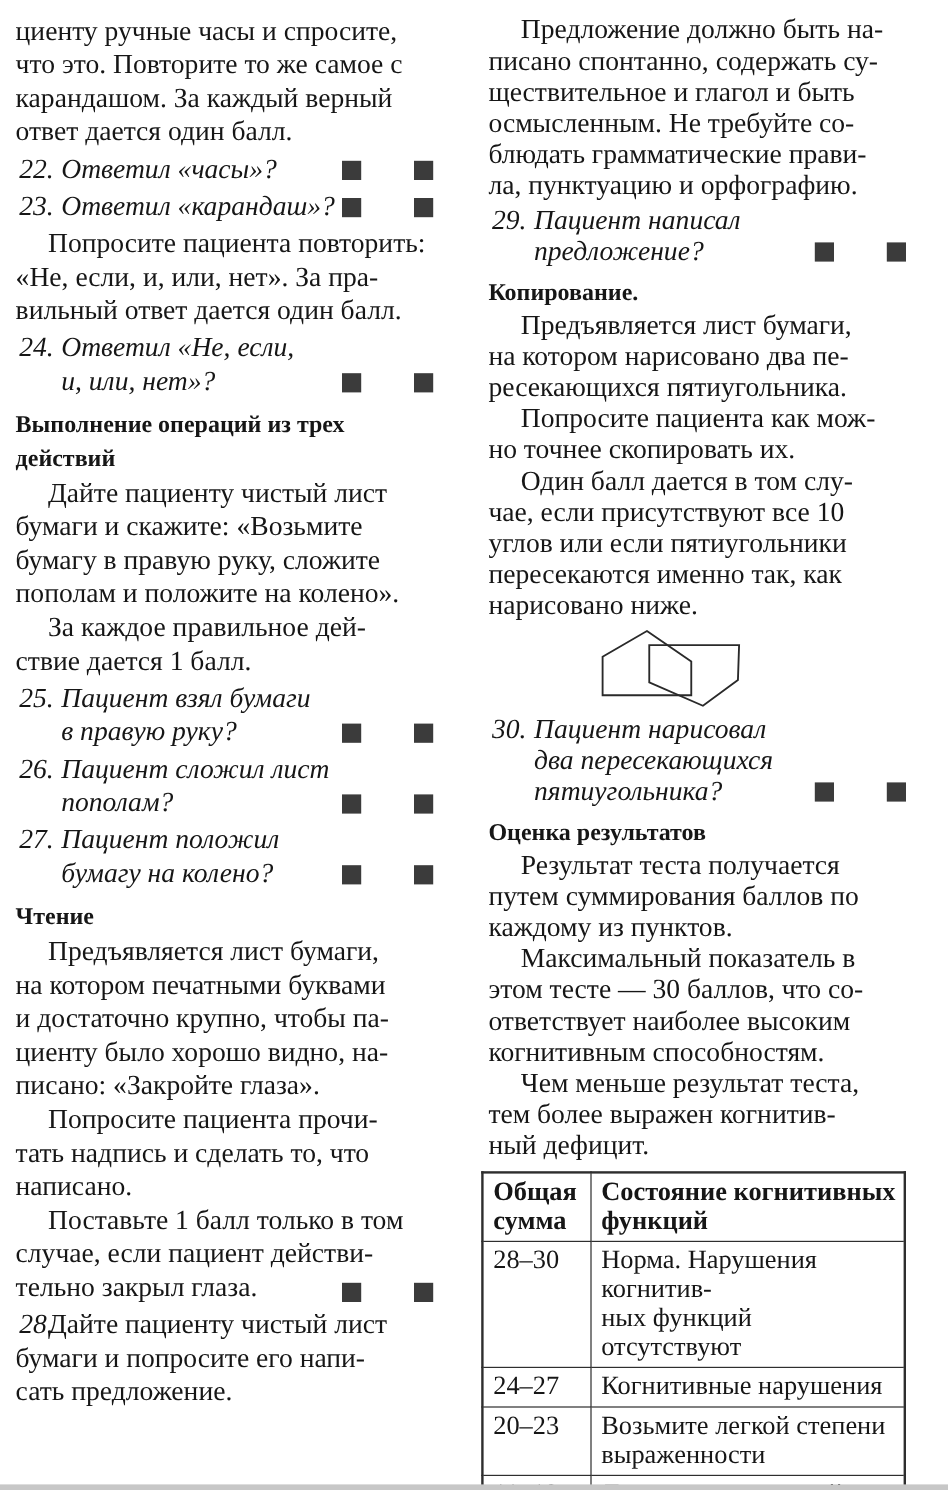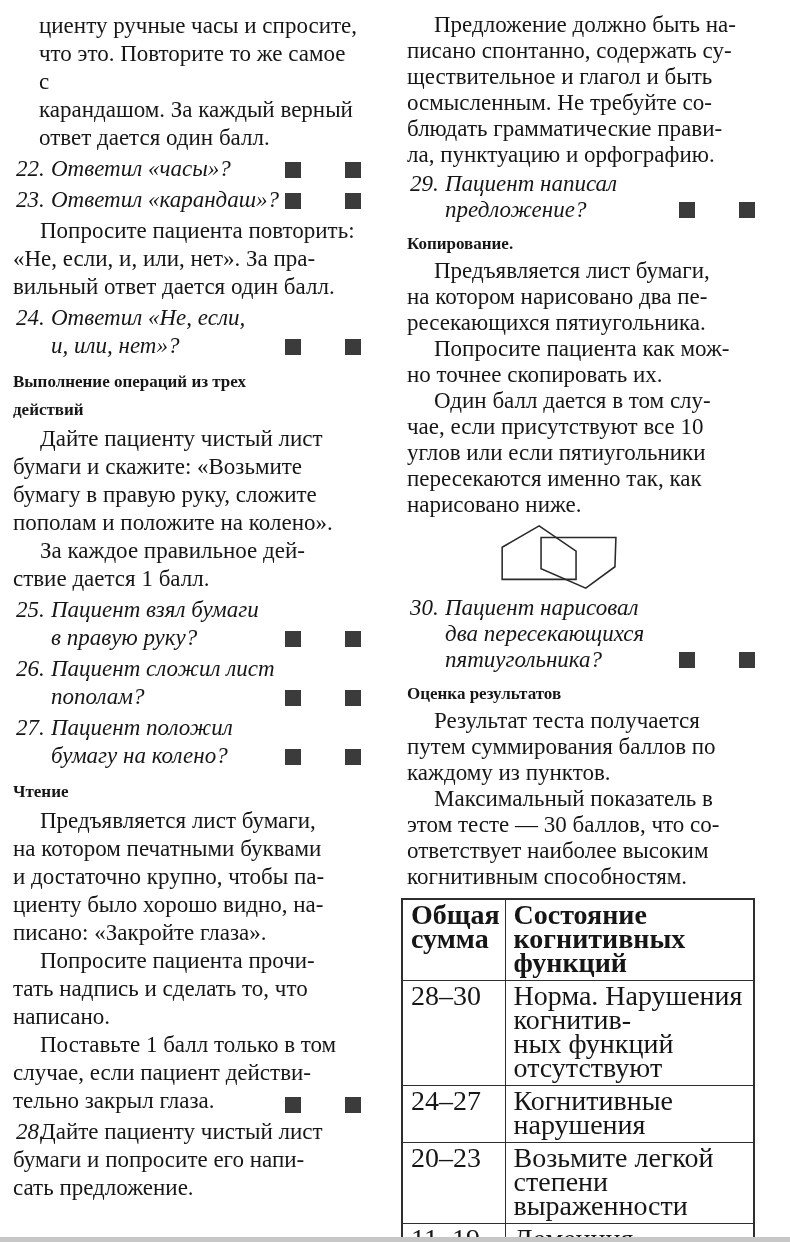--- a/index.html
+++ b/index.html
@@ -7,24 +7,24 @@
     width:790px; height:1242px; background:#ffffff; color:#161616;
     font-family:"Liberation Serif","DejaVu Serif",serif;
     position:relative; overflow:hidden;
   }
   .page { display:flex; padding:12px 37px 0 13px; gap:48px; }
   .col { width:346px; flex:0 0 346px; font-size:23px; }
   .col-left  { line-height:28px; }
   .col-right { line-height:26px; }
 
   .para { white-space:pre-line; text-indent:27px; margin:0; }
-  .para.noindent { text-indent:0;margin-left:26px; }
+  .para.noindent { text-indent:0; }
 
   .heading {
-    font-weight:bold; font-size:17px; white-space:pre-line;
+    font-weight:bold; font-size:20px; white-space:pre-line;
     margin:8px 0 1px 0; line-height:28px;
   }
   .col-right .heading { line-height:26px; }
 
   .item { position:relative; padding-left:35px; margin:3px 3px;font-style:italic; }
   .item .num { position:absolute; left:0; top:0; }
   .item .itext { white-space:pre-line; }
   .sq {
     position:absolute; width:16px; height:16px; background:#3b3b3b;
     bottom:5px; display:block;
@@ -33,21 +33,21 @@
   .sq2 { left:329px; }
 
   .figure-wrap { margin:4px 0 2px 86px; height:70px; }
 
   .rtable {
     border-collapse:collapse; width:354px; margin:8px 0 0 -6px;
     border:2.5px solid #2e2e2e;
   }
   .rtable th, .rtable td {
     border:1.6px solid #2e2e2e; vertical-align:top; white-space:pre-line;
-    font-size:28px; line-height:24px; padding:3px 5px 5px 8px;margin-left:24px;
+    font-size:22px; line-height:24px; padding:3px 5px 5px 8px;margin-left:24px;
   }
   .rtable th { font-weight:bold; }
   .rtable th.c2 { text-align:left; }
   .rtable th.c1 { text-align:left; }
   .rtable td.range { width:76px; }
 
   .bottom-strip {
     position:absolute; left:0; bottom:0; width:790px; height:5px;
     background:#c7c7c7;
   }
@@ -196,20 +196,23 @@
 
     <div class="heading">Оценка результатов</div>
 
     <p class="para">Результат теста получается
 путем суммирования баллов по
 каждому из пунктов.</p>
     <p class="para">Максимальный показатель в
 этом тесте — 30 баллов, что со-
 ответствует наиболее высоким
 когнитивным способностям.</p>
+    <p class="para">Чем меньше результат теста,
+тем более выражен когнитив-
+ный дефицит.</p>
 
     <table class="rtable">
       <tbody>
         <tr>
           <th class="c1">Общая
 сумма</th>
           <th class="c2">Состояние когнитивных
 функций</th>
         </tr>
         <tr>

